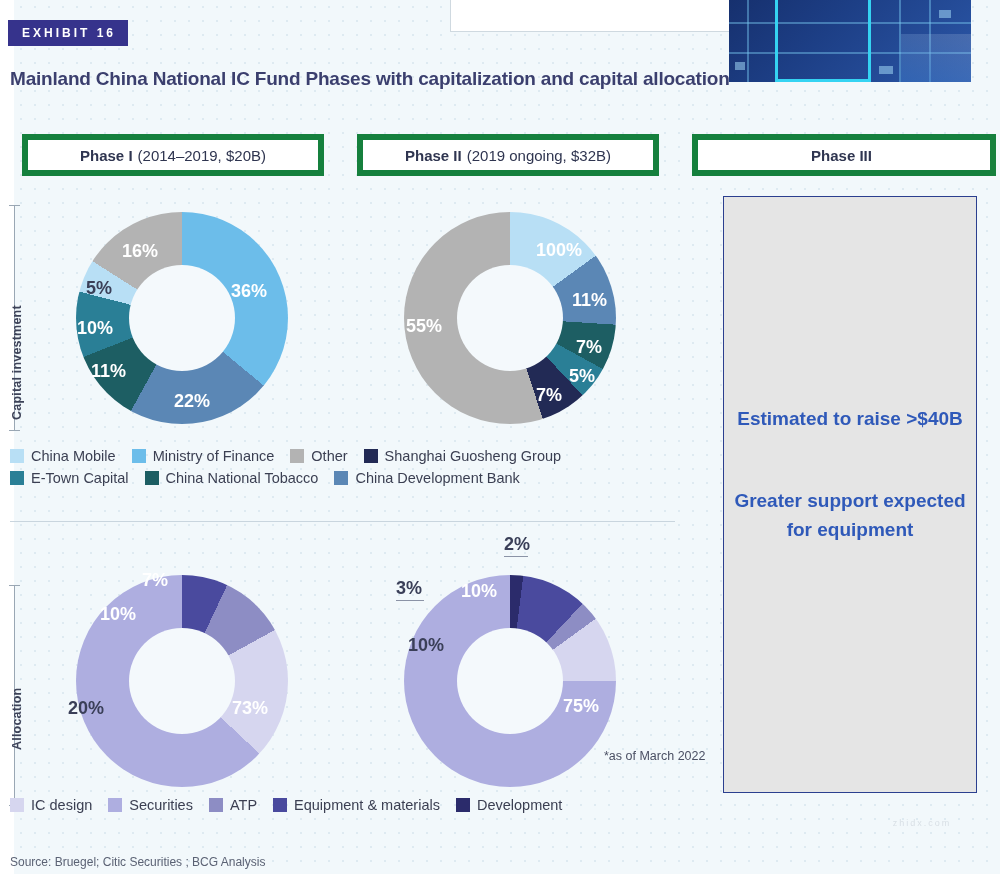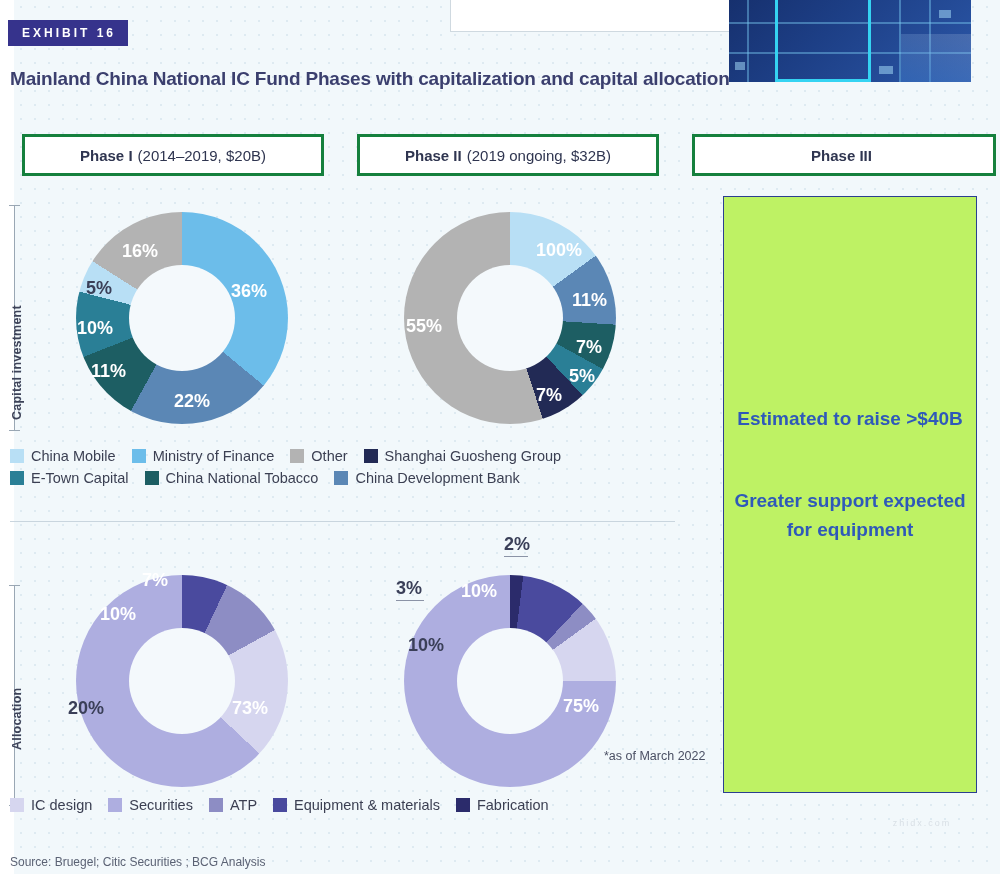--- a/index.html
+++ b/index.html
@@ -57,21 +57,21 @@
     font-weight:600;
   }
   .title {
     position:absolute; left:10px; top:68px;
     font-size:19px; font-weight:700; color:#3b3f6e;
     letter-spacing:-0.2px;
   }
   
   .phase-box {
     position:absolute; top:134px; height:42px;
-    background:#ffffff; border:3px solid #15803d;
+    background:#ffffff; border:6px solid #15803d;
     display:flex; align-items:center; justify-content:center;
     font-size:15px; color:#2f3550;
   }
   .phase-box b { font-weight:700; margin-right:5px; }
   #phase1 { left:22px; width:302px; }
   #phase2 { left:357px; width:302px; }
   #phase3 { left:692px; width:304px; }
 
   
   .axis-label {
@@ -111,21 +111,21 @@
     font-size:14.5px; color:#3b3f52; 
   }
   .legend .it { display:flex; align-items:center; margin-right:16px; margin-bottom:6px; }
   .legend .sw { width:14px; height:14px; margin-right:7px; display:inline-block; }
   .divider {
     position:absolute; height:1px; background:#c9d5de;
   }
   
   .p3 {
     position:absolute; left:723px; top:196px; width:254px; height:597px;
-    background:#bef264; border:1px solid #2b3f8f;
+    background:#e5e5e5; border:1px solid #2b3f8f;
   }
   .p3 .txt {
     position:absolute; left:0; right:0; text-align:center;
     font-size:19px; font-weight:700; color:#2f59b9; line-height:1.5;
   }
   #p3a { top:208px; }
   #p3b { top:290px; }
   .note {
     position:absolute; font-size:12.5px; color:#4a4f63; line-height:1.35;
   }
@@ -301,21 +301,21 @@
   <div class="it">
     <span class="sw" style="background:#8d8dc4"></span>
     <span>ATP</span>
   </div>
   <div class="it">
     <span class="sw" style="background:#4a4a9e"></span>
     <span>Equipment &amp; materials</span>
   </div>
   <div class="it">
     <span class="sw" style="background:#2b2b6b"></span>
-    <span>Fabrication</span>
+    <span>Development</span>
   </div>
 </div>
 
 <div class="p3">
   <div class="txt" id="p3a">Estimated to raise &gt;$40B</div>
   <div class="txt" id="p3b">Greater support expected for equipment</div>
 </div>
 
 <div class="source">Source: Bruegel; Citic Securities ; BCG Analysis</div>
 

